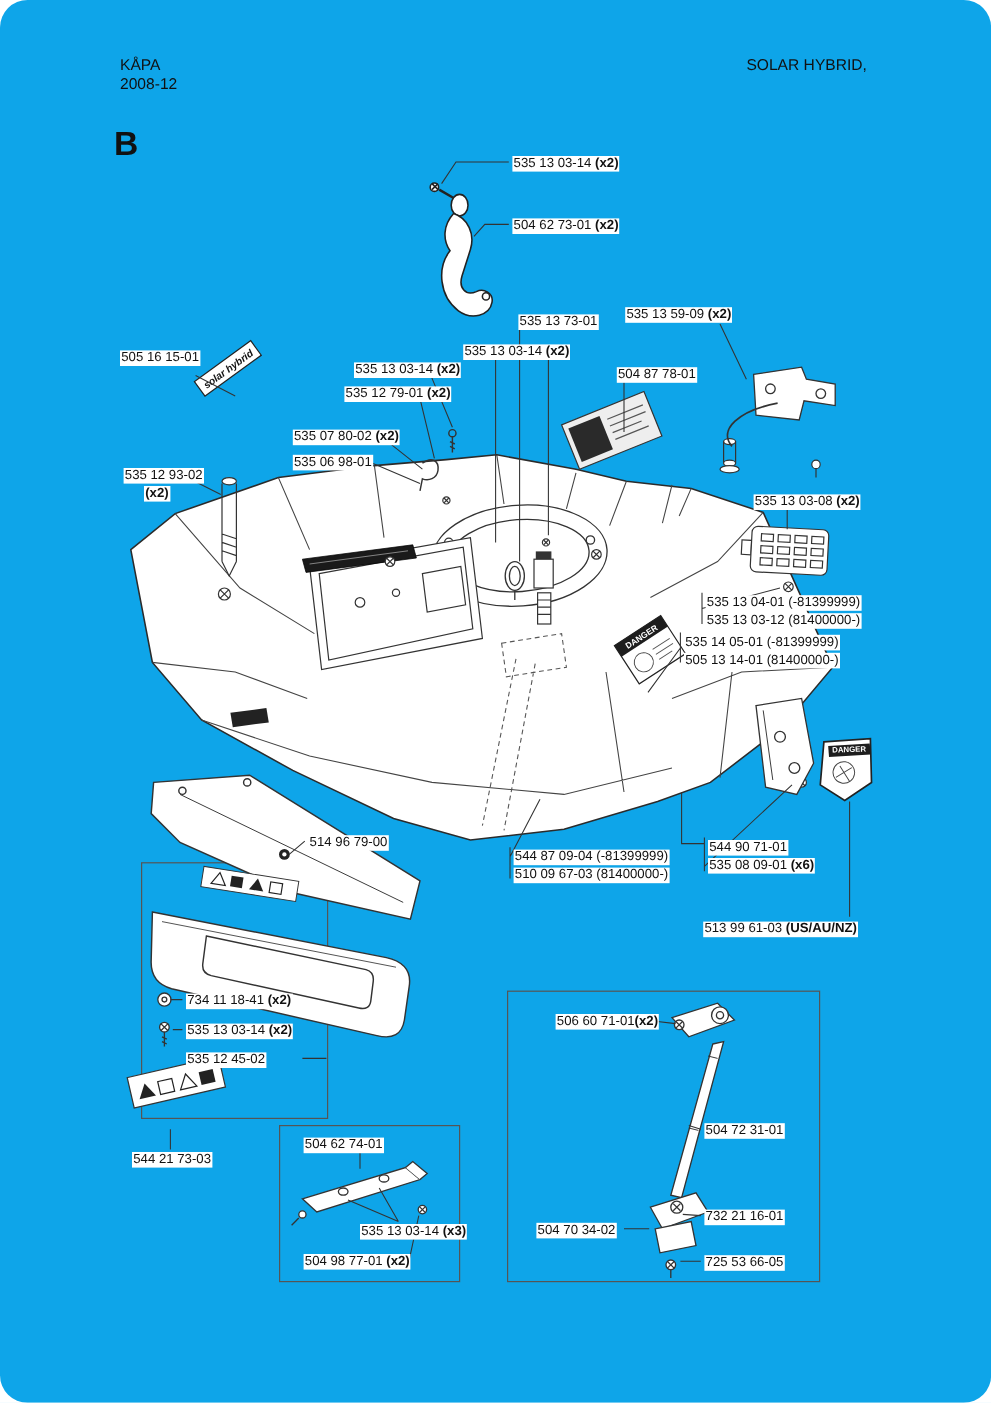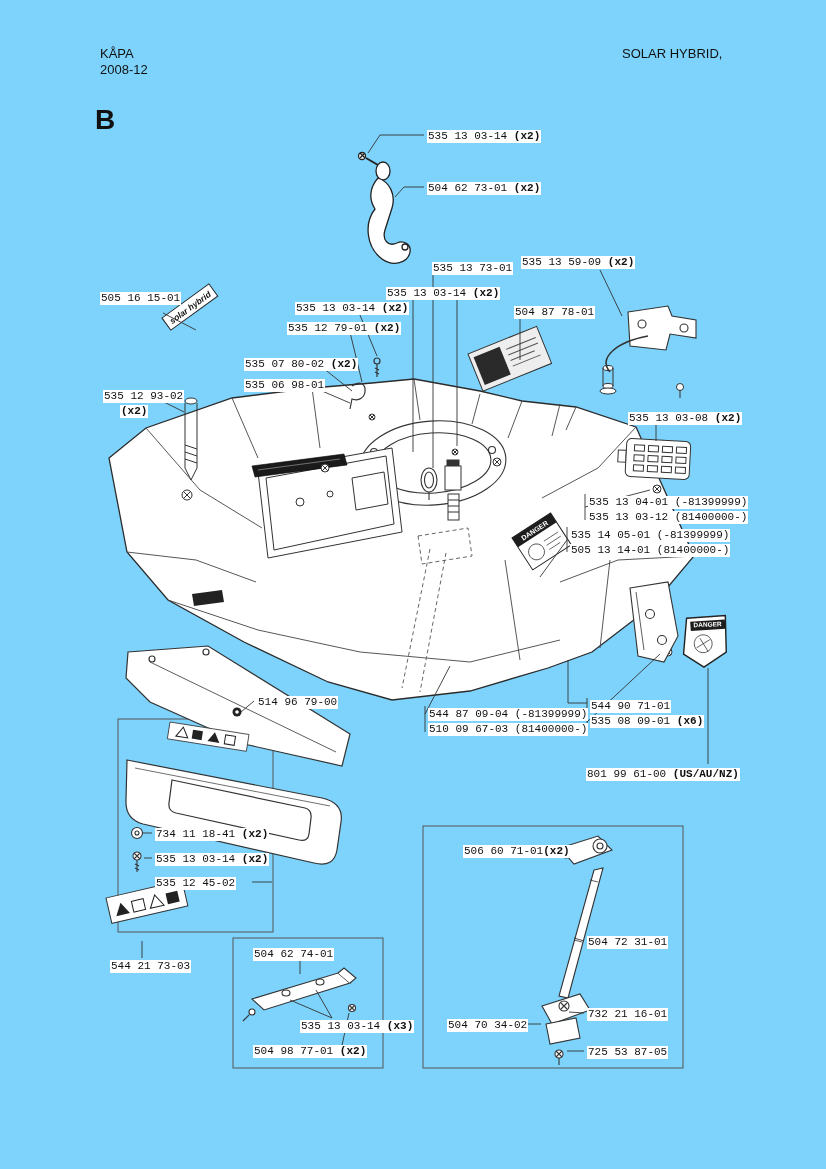--- a/index.html
+++ b/index.html
@@ -1,20 +1,20 @@
 <!DOCTYPE html>
 <html><head>
 <meta charset="utf-8">
 <style>
   html,body{margin:0;padding:0;background:#fff;}
-  .page{position:relative;width:826px;height:1169px;background:#7dd3fc;overflow:hidden;
-        font-family:"Liberation Sans",sans-serif;color:#111;}
+  .page{position:relative;width:826px;height:1169px;background:#0ea5e9;overflow:hidden;
+        font-family:"Liberation Sans",sans-serif;color:#111;border-radius:23px;}
   .hdr{position:absolute;font-size:13px;white-space:nowrap;}
   .section-letter{position:absolute;left:95px;top:104px;font-size:28px;font-weight:bold;}
-  .callout{position:absolute;font-size:11px;white-space:nowrap;background:#fff;padding:0 1px;line-height:13px;font-family:Liberation Mono, monospace;}
+  .callout{position:absolute;font-size:11px;white-space:nowrap;background:#fff;padding:0 1px;line-height:13px;}
   .callout b{font-weight:bold;}
   svg{position:absolute;left:0;top:0;}
   svg text{font-family:"Liberation Sans",sans-serif;}
 </style>
 </head>
 <body>
 
 <div class="page">
 
   <div class="hdr" style="left:100px;top:46px">KÅPA</div>
@@ -297,27 +297,27 @@
   <div class="callout" style="left:628px;top:412px"><span>535 13 03-08 </span><b>(x2)</b></div>
   <div class="callout" style="left:588px;top:496px"><span>535 13 04-01 (-81399999)</span><b></b></div>
   <div class="callout" style="left:588px;top:511px"><span>535 13 03-12 (81400000-)</span><b></b></div>
   <div class="callout" style="left:570px;top:529px"><span>535 14 05-01 (-81399999)</span><b></b></div>
   <div class="callout" style="left:570px;top:544px"><span>505 13 14-01 (81400000-)</span><b></b></div>
   <div class="callout" style="left:257px;top:696px"><span>514 96 79-00</span><b></b></div>
   <div class="callout" style="left:428px;top:708px"><span>544 87 09-04 (-81399999)</span><b></b></div>
   <div class="callout" style="left:428px;top:723px"><span>510 09 67-03 (81400000-)</span><b></b></div>
   <div class="callout" style="left:590px;top:700px"><span>544 90 71-01</span><b></b></div>
   <div class="callout" style="left:590px;top:715px"><span>535 08 09-01 </span><b>(x6)</b></div>
-  <div class="callout" style="left:586px;top:768px"><span>801 99 61-00 </span><b>(US/AU/NZ)</b></div>
+  <div class="callout" style="left:586px;top:768px"><span>513 99 61-03 </span><b>(US/AU/NZ)</b></div>
   <div class="callout" style="left:155px;top:828px"><span>734 11 18-41 </span><b>(x2)</b></div>
   <div class="callout" style="left:155px;top:853px"><span>535 13 03-14 </span><b>(x2)</b></div>
   <div class="callout" style="left:155px;top:877px"><span>535 12 45-02</span><b></b></div>
   <div class="callout" style="left:110px;top:960px"><span>544 21 73-03</span><b></b></div>
   <div class="callout" style="left:253px;top:948px"><span>504 62 74-01</span><b></b></div>
   <div class="callout" style="left:300px;top:1020px"><span>535 13 03-14 </span><b>(x3)</b></div>
   <div class="callout" style="left:253px;top:1045px"><span>504 98 77-01 </span><b>(x2)</b></div>
   <div class="callout" style="left:463px;top:845px"><span>506 60 71-01</span><b>(x2)</b></div>
   <div class="callout" style="left:587px;top:936px"><span>504 72 31-01</span><b></b></div>
   <div class="callout" style="left:447px;top:1019px"><span>504 70 34-02</span><b></b></div>
   <div class="callout" style="left:587px;top:1008px"><span>732 21 16-01</span><b></b></div>
-  <div class="callout" style="left:587px;top:1046px"><span>725 53 87-05</span><b></b></div>
+  <div class="callout" style="left:587px;top:1046px"><span>725 53 66-05</span><b></b></div>
 
 </div>
 
 </body></html>

